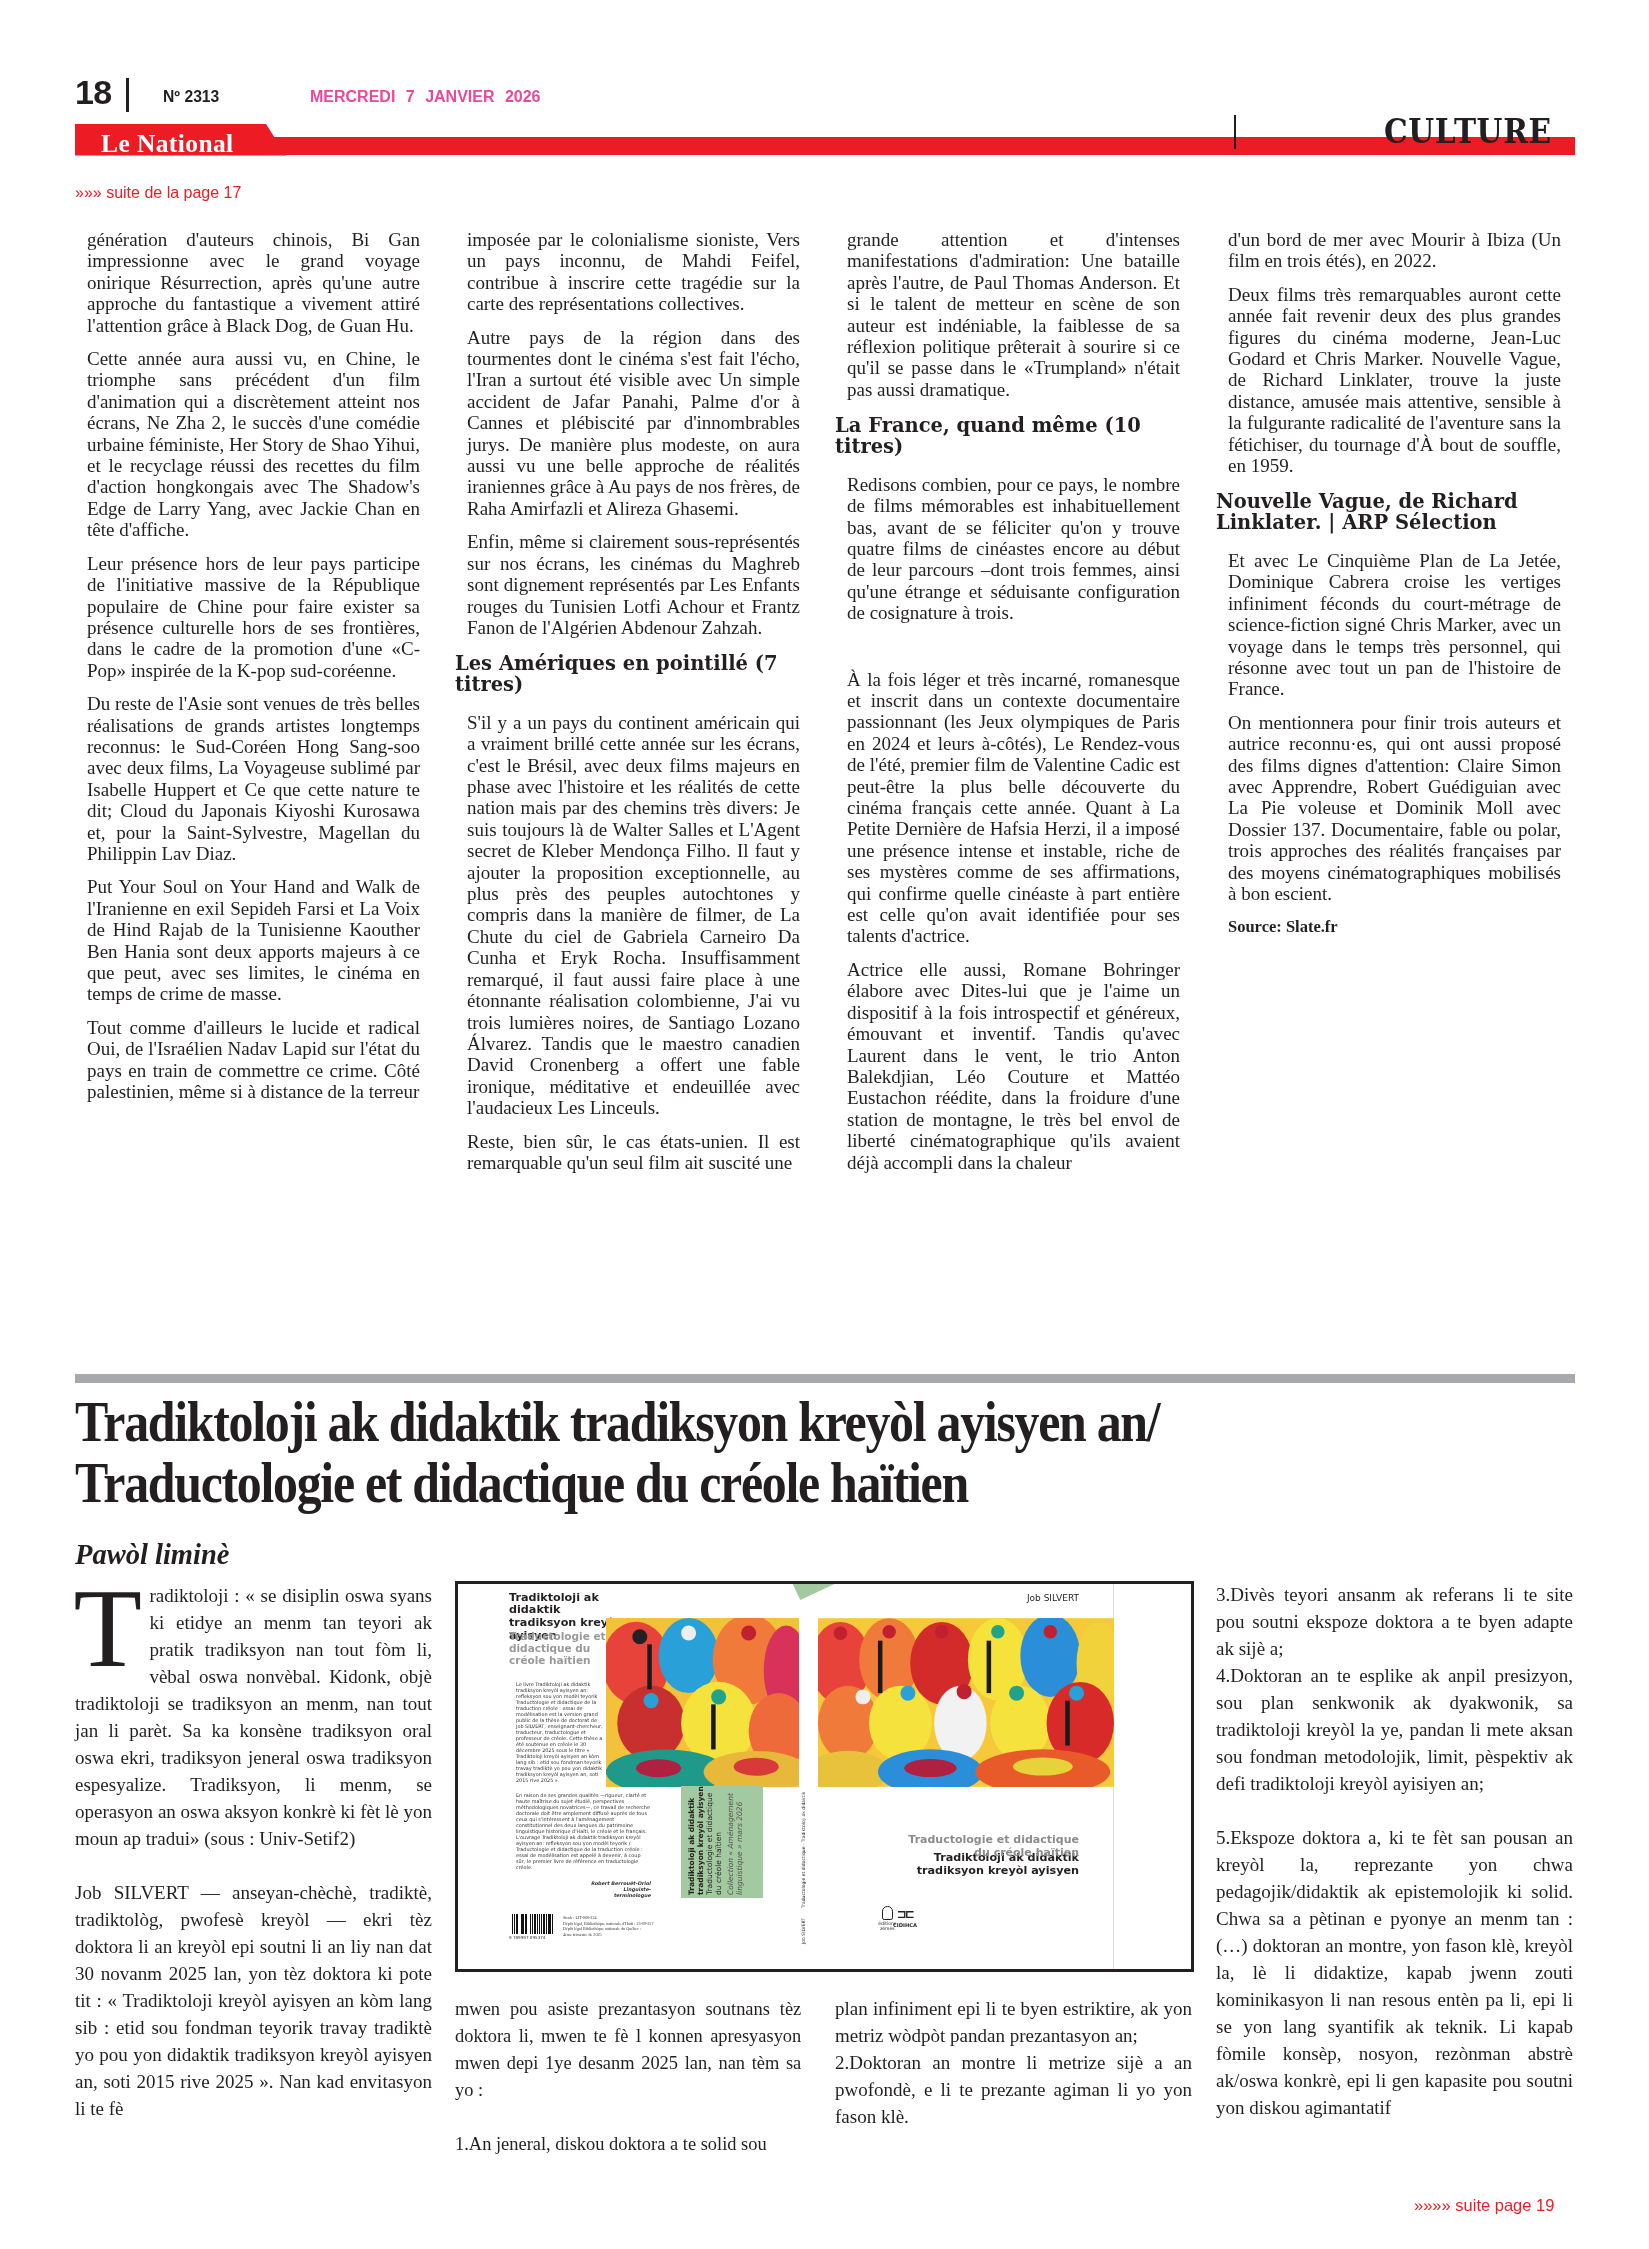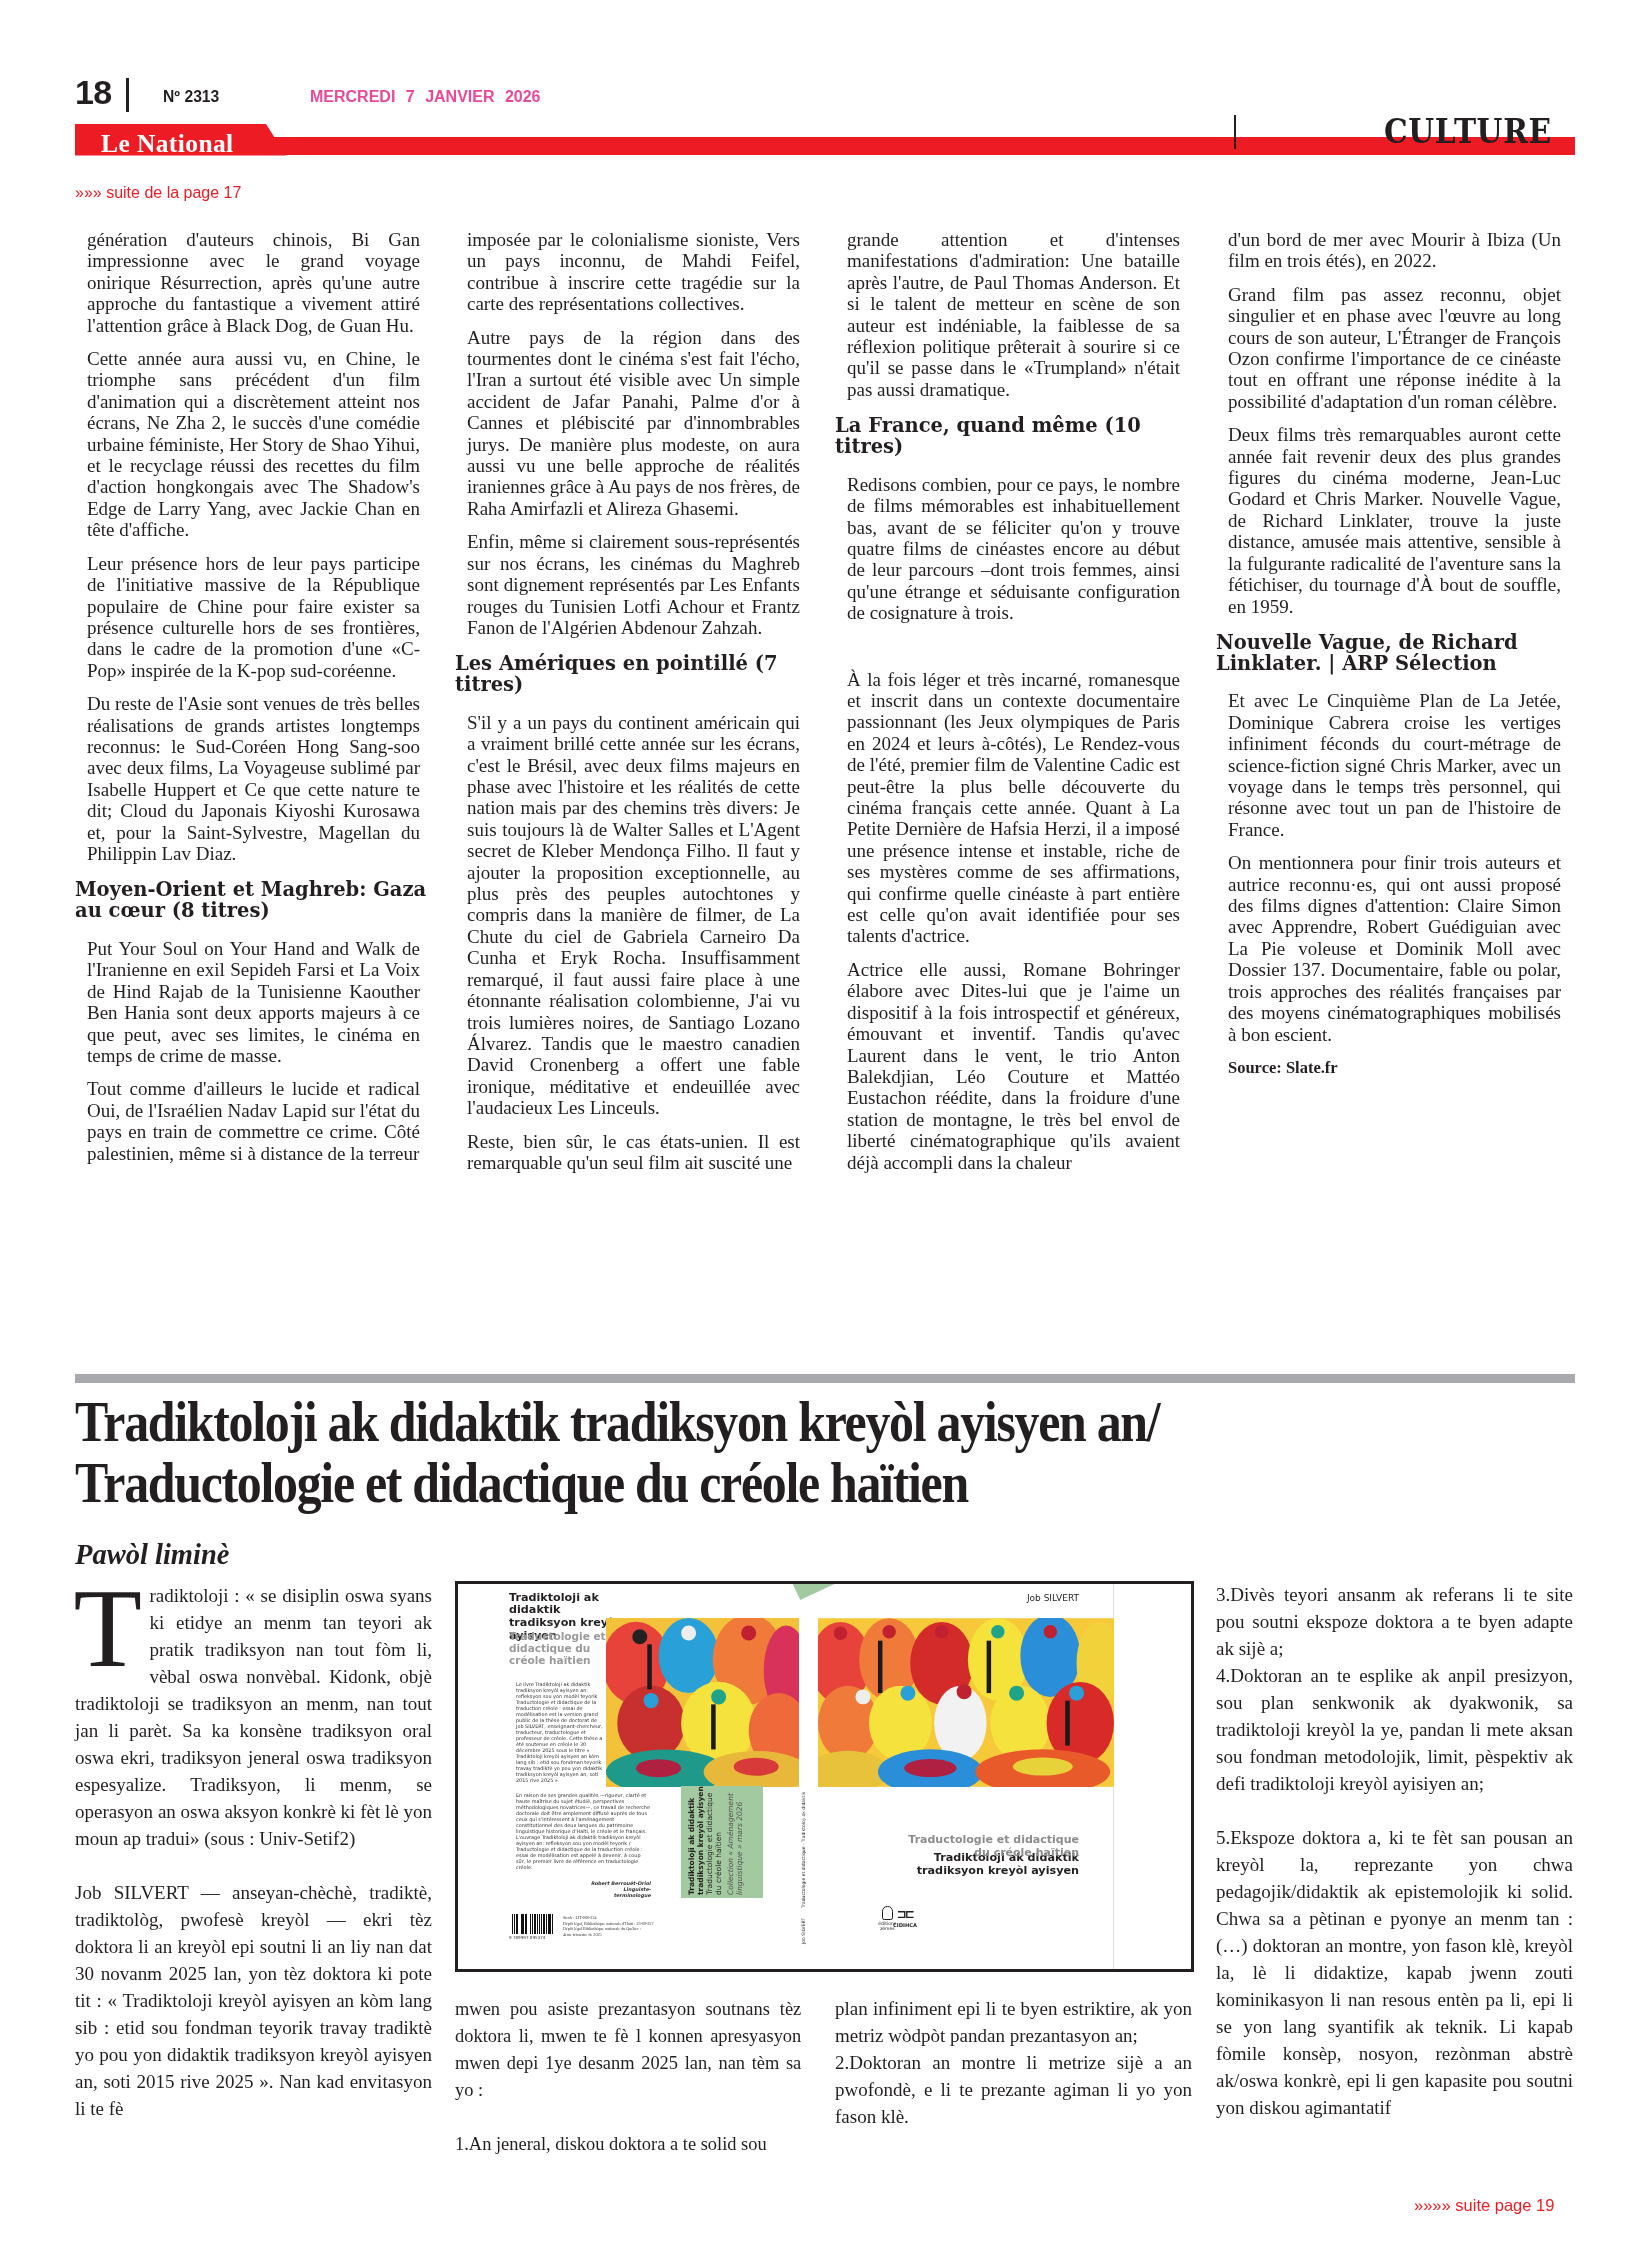--- a/index.html
+++ b/index.html
@@ -93,21 +93,20 @@
 <div class="abs section-sep"></div>
 <div class="abs section-name">CULTURE</div>
 
 <div class="abs suite-prev">»»» suite de la page 17</div>
 
 <div class="col c1">
     <p>génération d'auteurs chinois, Bi Gan impressionne avec le grand voyage onirique Résurrection, après qu'une autre approche du fantastique a vivement attiré l'attention grâce à Black Dog, de Guan Hu.</p>
     <p>Cette année aura aussi vu, en Chine, le triomphe sans précédent d'un film d'animation qui a discrètement atteint nos écrans, Ne Zha 2, le succès d'une comédie urbaine féministe, Her Story de Shao Yihui, et le recyclage réussi des recettes du film d'action hongkongais avec The Shadow's Edge de Larry Yang, avec Jackie Chan en tête d'affiche.</p>
     <p>Leur présence hors de leur pays participe de l'initiative massive de la République populaire de Chine pour faire exister sa présence culturelle hors de ses frontières, dans le cadre de la promotion d'une «C-Pop» inspirée de la K-pop sud-coréenne.</p>
     <p>Du reste de l'Asie sont venues de très belles réalisations de grands artistes longtemps reconnus: le Sud-Coréen Hong Sang-soo avec deux films, La Voyageuse sublimé par Isabelle Huppert et Ce que cette nature te dit; Cloud du Japonais Kiyoshi Kurosawa et, pour la Saint-Sylvestre, Magellan du Philippin Lav Diaz.</p>
-    <h3>Moyen-Orient et Maghreb: Gaza au cœur (8 titres)</h3>
     <p>Put Your Soul on Your Hand and Walk de l'Iranienne en exil Sepideh Farsi et La Voix de Hind Rajab de la Tunisienne Kaouther Ben Hania sont deux apports majeurs à ce que peut, avec ses limites, le cinéma en temps de crime de masse.</p>
     <p>Tout comme d'ailleurs le lucide et radical Oui, de l'Israélien Nadav Lapid sur l'état du pays en train de commettre ce crime. Côté palestinien, même si à distance de la terreur</p>
   </div>
 <div class="col c2">
     <p>imposée par le colonialisme sioniste, Vers un pays inconnu, de Mahdi Feifel, contribue à inscrire cette tragédie sur la carte des représentations collectives.</p>
     <p>Autre pays de la région dans des tourmentes dont le cinéma s'est fait l'écho, l'Iran a surtout été visible avec Un simple accident de Jafar Panahi, Palme d'or à Cannes et plébiscité par d'innombrables jurys. De manière plus modeste, on aura aussi vu une belle approche de réalités iraniennes grâce à Au pays de nos frères, de Raha Amirfazli et Alireza Ghasemi.</p>
     <p>Enfin, même si clairement sous-représentés sur nos écrans, les cinémas du Maghreb sont dignement représentés par Les Enfants rouges du Tunisien Lotfi Achour et Frantz Fanon de l'Algérien Abdenour Zahzah.</p>
     <h3>Les Amériques en pointillé (7 titres)</h3>
     <p>S'il y a un pays du continent américain qui a vraiment brillé cette année sur les écrans, c'est le Brésil, avec deux films majeurs en phase avec l'histoire et les réalités de cette nation mais par des chemins très divers: Je suis toujours là de Walter Salles et L'Agent secret de Kleber Mendonça Filho. Il faut y ajouter la proposition exceptionnelle, au plus près des peuples autochtones y compris dans la manière de filmer, de La Chute du ciel de Gabriela Carneiro Da Cunha et Eryk Rocha. Insuffisamment remarqué, il faut aussi faire place à une étonnante réalisation colombienne, J'ai vu trois lumières noires, de Santiago Lozano Álvarez. Tandis que le maestro canadien David Cronenberg a offert une fable ironique, méditative et endeuillée avec l'audacieux Les Linceuls.</p>
     <p>Reste, bien sûr, le cas états-unien. Il est remarquable qu'un seul film ait suscité une</p>
@@ -115,21 +114,20 @@
 <div class="col c3">
     <p>grande attention et d'intenses manifestations d'admiration: Une bataille après l'autre, de Paul Thomas Anderson. Et si le talent de metteur en scène de son auteur est indéniable, la faiblesse de sa réflexion politique prêterait à sourire si ce qu'il se passe dans le «Trumpland» n'était pas aussi dramatique.</p>
     <h3>La France, quand même (10 titres)</h3>
     <p>Redisons combien, pour ce pays, le nombre de films mémorables est inhabituellement bas, avant de se féliciter qu'on y trouve quatre films de cinéastes encore au début de leur parcours –dont trois femmes, ainsi qu'une étrange et séduisante configuration de cosignature à trois.</p>
     <div class="spacer"></div>
     <p>À la fois léger et très incarné, romanesque et inscrit dans un contexte documentaire passionnant (les Jeux olympiques de Paris en 2024 et leurs à-côtés), Le Rendez-vous de l'été, premier film de Valentine Cadic est peut-être la plus belle découverte du cinéma français cette année. Quant à La Petite Dernière de Hafsia Herzi, il a imposé une présence intense et instable, riche de ses mystères comme de ses affirmations, qui confirme quelle cinéaste à part entière est celle qu'on avait identifiée pour ses talents d'actrice.</p>
     <p>Actrice elle aussi, Romane Bohringer élabore avec Dites-lui que je l'aime un dispositif à la fois introspectif et généreux, émouvant et inventif. Tandis qu'avec Laurent dans le vent, le trio Anton Balekdjian, Léo Couture et Mattéo Eustachon réédite, dans la froidure d'une station de montagne, le très bel envol de liberté cinématographique qu'ils avaient déjà accompli dans la chaleur</p>
   </div>
 <div class="col c4">
     <p>d'un bord de mer avec Mourir à Ibiza (Un film en trois étés), en 2022.</p>
-    <p>Grand film pas assez reconnu, objet singulier et en phase avec l'œuvre au long cours de son auteur, L'Étranger de François Ozon confirme l'importance de ce cinéaste tout en offrant une réponse inédite à la possibilité d'adaptation d'un roman célèbre.</p>
     <p>Deux films très remarquables auront cette année fait revenir deux des plus grandes figures du cinéma moderne, Jean-Luc Godard et Chris Marker. Nouvelle Vague, de Richard Linklater, trouve la juste distance, amusée mais attentive, sensible à la fulgurante radicalité de l'aventure sans la fétichiser, du tournage d'À bout de souffle, en 1959.</p>
     <h3>Nouvelle Vague, de Richard Linklater. | ARP Sélection</h3>
     <p>Et avec Le Cinquième Plan de La Jetée, Dominique Cabrera croise les vertiges infiniment féconds du court-métrage de science-fiction signé Chris Marker, avec un voyage dans le temps très personnel, qui résonne avec tout un pan de l'histoire de France.</p>
     <p>On mentionnera pour finir trois auteurs et autrice reconnu·es, qui ont aussi proposé des films dignes d'attention: Claire Simon avec Apprendre, Robert Guédiguian avec La Pie voleuse et Dominik Moll avec Dossier 137. Documentaire, fable ou polar, trois approches des réalités françaises par des moyens cinématographiques mobilisés à bon escient.</p>
     <p class="source">Source: Slate.fr</p>
   </div>
 
 <div class="abs rule"></div>
 
 <div class="abs headline">

